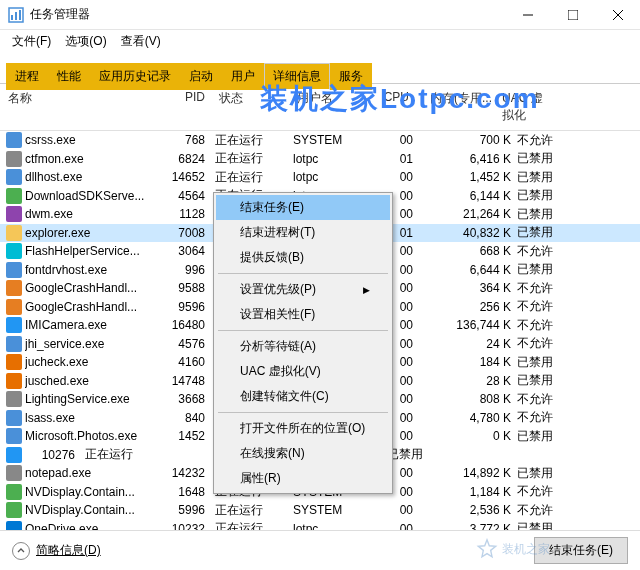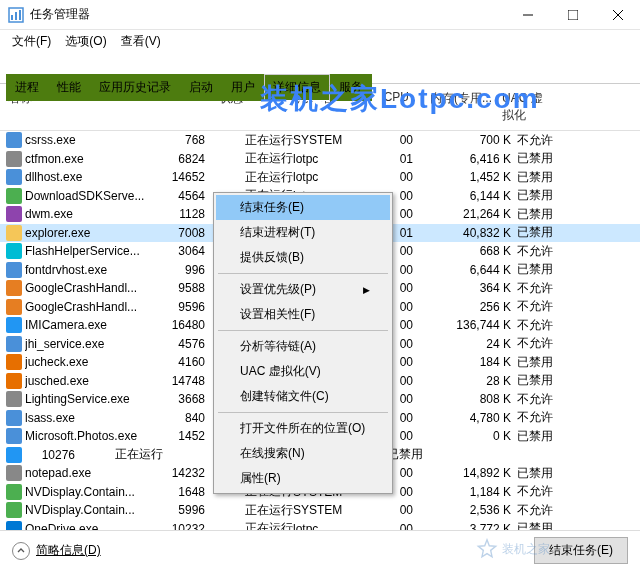--- a/index.html
+++ b/index.html
@@ -6,38 +6,38 @@
 body{width:640px;height:570px;background:#fff;overflow:hidden;position:relative;}
 .titlebar{height:30px;display:flex;align-items:center;padding:0 0 0 8px;border-bottom:1px solid #e5e5e5;}
 .titlebar .ticon{width:16px;height:16px;margin-right:6px;}
 .titlebar .title{flex:1;font-size:12px;}
 .winbtns{display:flex;}
 .winbtn{width:45px;height:30px;display:flex;align-items:center;justify-content:center;color:#333;}
 .winbtn svg{width:10px;height:10px;}
 .menubar{height:22px;display:flex;align-items:center;padding:0 6px;gap:2px;}
 .menuitem{padding:2px 6px;}
 .tabbar{display:flex;padding:4px 6px 0 6px;border-bottom:1px solid #ccc;gap:0;}
-.tab{padding:4px 8px;border:1px solid transparent;border-bottom:none;position:relative;top:18px;background:#4d7c0f;}
+.tab{padding:4px 8px;border:1px solid transparent;border-bottom:none;position:relative;top:7px;background:#eab308;}
 .tab.active{border-color:#ccc;border-bottom:1px solid #fff;}
 .headers{display:flex;border-bottom:1px solid #e0e0e0;padding:4px 0;}
 .hcol{padding:2px 4px;font-size:12px;color:#333;}
 .c-name{width:155px;padding-left:8px;}
 .c-pid{width:60px;text-align:right;padding-right:10px;}
 .c-status{width:78px;}
 .c-user{width:80px;}
 .c-cpu{width:40px;text-align:right;}
 .c-mem{width:85px;text-align:right;padding-right:6px;}
 .c-uac{width:60px;}
 .rows{overflow:hidden;}
 .row{display:flex;align-items:center;height:18.5px;}
 .row.sel{background:#cce8ff;}
 .row .icon{width:16px;height:16px;margin:0 3px 0 6px;flex-shrink:0;}
 .row .name{width:130px;overflow:hidden;white-space:nowrap;text-overflow:ellipsis;}
 .row .pid{width:60px;text-align:right;padding-right:10px;}
-.row .status{width:78px;text-align:right;}
+.row .status{width:78px;}
 .row .user{width:80px;}
 .row .cpu{width:40px;text-align:right;}
 .row .mem{width:85px;text-align:right;padding-right:6px;margin-left:19px;}
 .row .uac{width:60px;}
 .ctxmenu{position:absolute;left:213px;top:192px;width:180px;background:#f0f0f0;border:1px solid #a0a0a0;box-shadow:2px 2px 4px rgba(0,0,0,0.3);padding:2px;}
 .ctxitem{padding:4px 20px 4px 24px;display:flex;justify-content:space-between;align-items:center;}
 .ctxitem.hover{background:#91c9f7;}
 .ctxsep{height:1px;background:#c0c0c0;margin:3px 2px;}
 .ctxarrow{font-size:9px;}
 .footer{position:absolute;bottom:0;left:0;right:0;height:40px;border-top:1px solid #ddd;display:flex;align-items:center;padding:0 12px;justify-content:space-between;background:#fff;}

